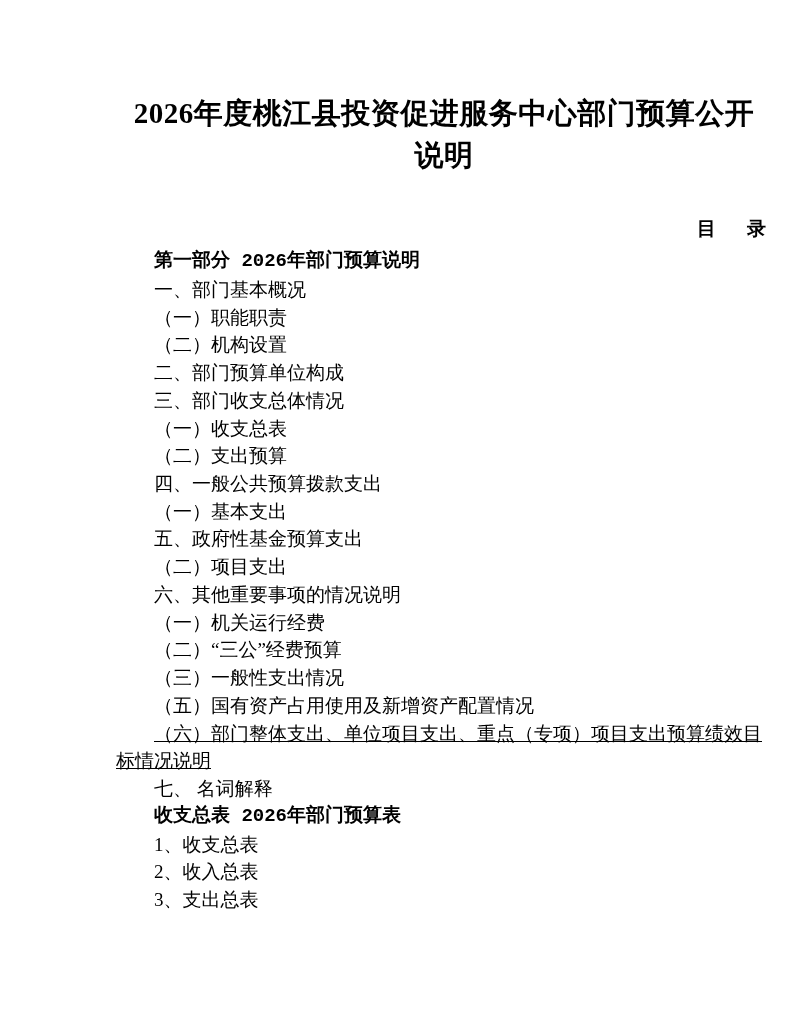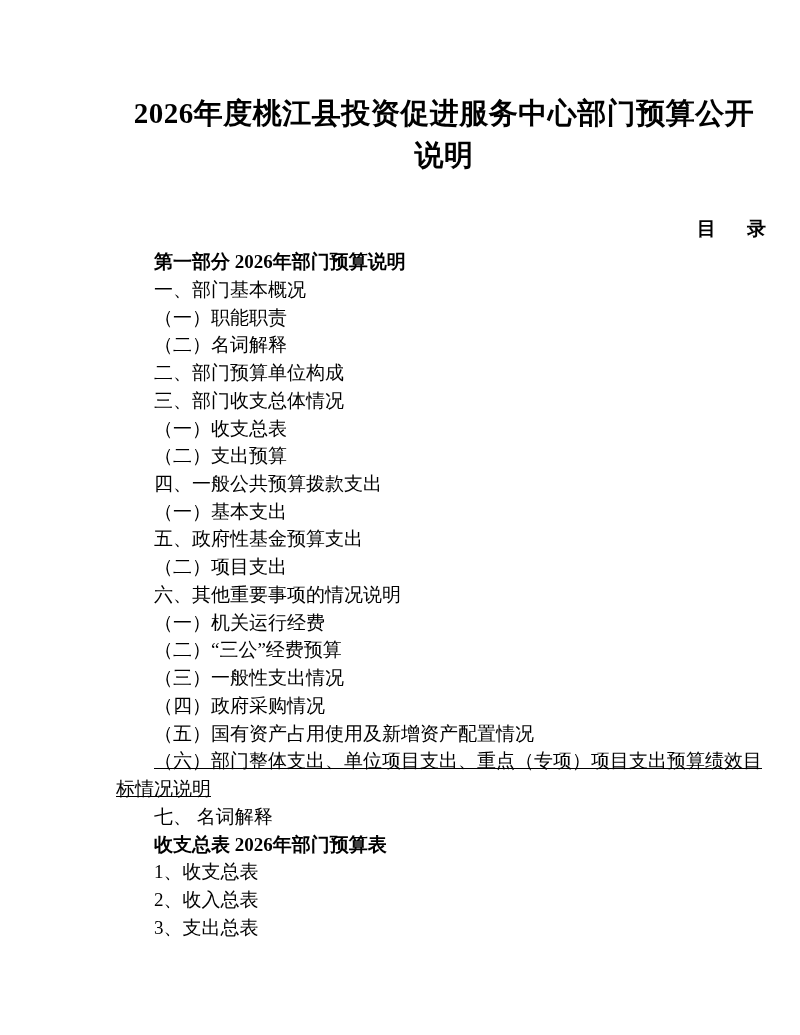--- a/index.html
+++ b/index.html
@@ -48,53 +48,53 @@
   .toc-line {
     font-size: 19px;
     line-height: 1.46;
     text-indent: 2em;
     margin: 0;
     padding: 0;
     white-space: pre-wrap;
   }
   .toc-line.bold {
     font-weight: bold;
+    font-family: Liberation Mono, monospace;
   }
   .toc-line.wrap {
     text-indent: 2em;
     text-decoration: underline;
   }
 </style>
 </head>
 <body>
 
 <div class="page">
 
   <h1 class="doc-title">2026年度桃江县投资促进服务中心部门预算公开说明</h1>
 
   <div class="toc-heading">目　录</div>
 
   <div class="toc-list">
     <div class="toc-line bold">第一部分 2026年部门预算说明</div>
     <div class="toc-line">一、部门基本概况</div>
     <div class="toc-line">（一）职能职责</div>
-    <div class="toc-line">（二）名词解释</div>
+    <div class="toc-line">（二）机构设置</div>
     <div class="toc-line">二、部门预算单位构成</div>
     <div class="toc-line">三、部门收支总体情况</div>
     <div class="toc-line">（一）收支总表</div>
     <div class="toc-line">（二）支出预算</div>
     <div class="toc-line">四、一般公共预算拨款支出</div>
     <div class="toc-line">（一）基本支出</div>
     <div class="toc-line">五、政府性基金预算支出</div>
     <div class="toc-line">（二）项目支出</div>
     <div class="toc-line">六、其他重要事项的情况说明</div>
     <div class="toc-line">（一）机关运行经费</div>
     <div class="toc-line">（二）“三公”经费预算</div>
     <div class="toc-line">（三）一般性支出情况</div>
-    <div class="toc-line">（四）政府采购情况</div>
     <div class="toc-line">（五）国有资产占用使用及新增资产配置情况</div>
     <div class="toc-line wrap">（六）部门整体支出、单位项目支出、重点（专项）项目支出预算绩效目标情况说明</div>
     <div class="toc-line">七、 名词解释</div>
     <div class="toc-line bold">收支总表 2026年部门预算表</div>
     <div class="toc-line">1、收支总表</div>
     <div class="toc-line">2、收入总表</div>
     <div class="toc-line">3、支出总表</div>
   </div>
 
 </div>

